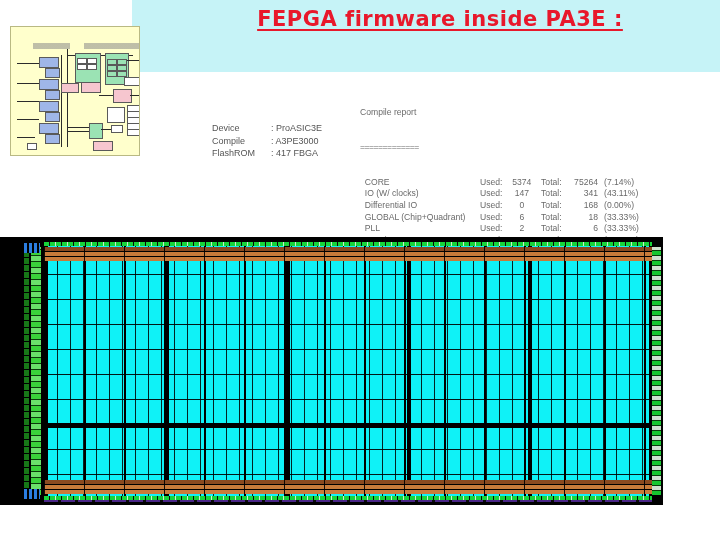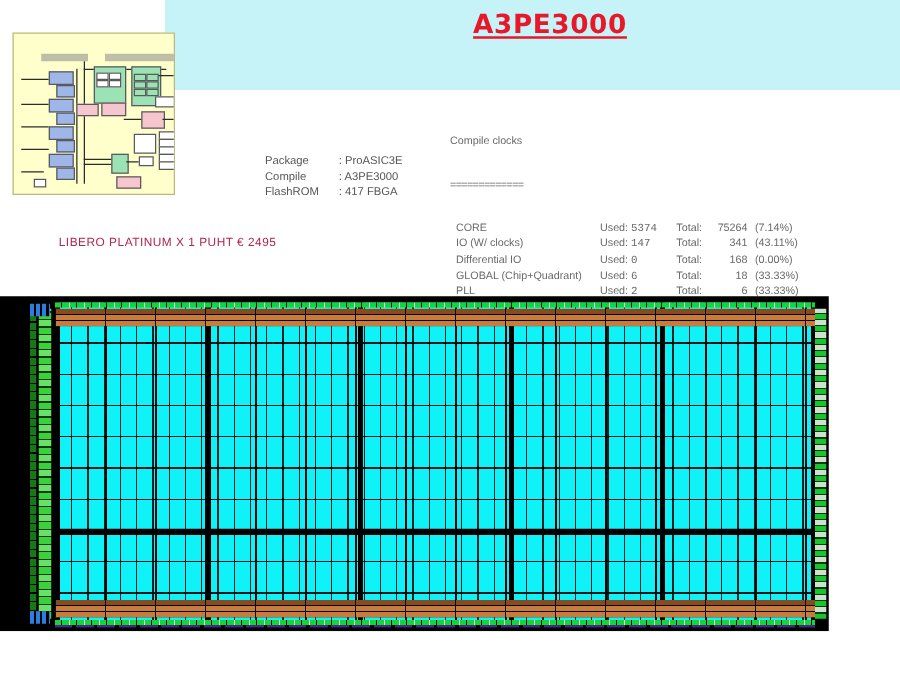--- a/index.html
+++ b/index.html
@@ -52,21 +52,21 @@
   
   .report{
     position:absolute;left:360px;top:84px;
     font-family:"Liberation Sans",sans-serif;font-size:8.6px;color:#6a6a6a;
     line-height:11.6px;white-space:pre;
   }
   .report .hdr{display:block;}
   .report .rule{display:block;letter-spacing:-0.5px;}
   .report .row{display:block;}
   .rname{display:inline-block;}
-  .rused{display:inline-block;text-align:left;font-family:Liberation Mono, monospace;}
+  .rused{display:inline-block;text-align:center;}
   .rtot{display:inline-block;text-align:right;}
   .rpct{display:inline-block;text-align:left;}
 
   
   .libero{
     position:absolute;left:47px;top:189px;
     font-family:"Liberation Sans",sans-serif;font-size:9.5px;color:#b0284a;
     letter-spacing:.4px;white-space:nowrap;
   }
 
@@ -157,21 +157,21 @@
   
   .footer{position:absolute;left:0;top:505px;width:720px;height:35px;background:#fff;}
 </style>
 </head>
 <body>
 
 <div id="slide">
 
   <div class="title-banner"></div>
   <div class="title-text">
-    <span class="title-line">A3PE3000</span>
+    <span class="title-line">FEPGA firmware inside PA3E :</span>
   </div>
 
   <div class="schem">
     <div class="schem-cap"></div>
 
     <div class="swire" style="left:6px;top:36px;width:22px;height:1px;"></div>
     <div class="swire" style="left:6px;top:56px;width:22px;height:1px;"></div>
     <div class="swire" style="left:6px;top:74px;width:22px;height:1px;"></div>
     <div class="swire" style="left:6px;top:92px;width:22px;height:1px;"></div>
     <div class="swire" style="left:6px;top:110px;width:18px;height:1px;"></div>
@@ -225,42 +225,41 @@
     <div class="swire" style="left:56px;top:104px;width:22px;height:1px;"></div>
     <div class="swire" style="left:90px;top:102px;width:10px;height:1px;"></div>
     <div class="sbox sb-white" style="left:100px;top:98px;width:10px;height:6px;"></div>
     <div class="sbox sb-white" style="left:16px;top:116px;width:8px;height:5px;"></div>
   </div>
 
   <div class="devinfo">
     <table>
       <tbody>
           <tr>
-        <td class="k">Package</td>
+        <td class="k">Device</td>
         <td class="v">: ProASIC3E</td>
       </tr>
       <tr>
         <td class="k">Compile</td>
         <td class="v">: A3PE3000</td>
       </tr>
       <tr>
         <td class="k">FlashROM</td>
         <td class="v">: 417 FBGA</td>
       </tr>
     </tbody>
       </table>
   </div>
 
   <div class="report">
-    <span class="hdr">Compile clocks</span>
+    <span class="hdr">Compile report</span>
     <span class="rule">=============</span>
     <span id="report-rows"><span class="row"><span class="rname" style="width: 120px;">  CORE</span><span>Used: </span><span class="rused" style="width: 34px;">5374</span><span> Total: </span><span class="rtot" style="width: 34px;">75264</span><span class="rpct" style="padding-left: 6px;">(7.14%)</span></span><span class="row"><span class="rname" style="width: 120px;">  IO (W/ clocks)</span><span>Used: </span><span class="rused" style="width: 34px;">147</span><span> Total: </span><span class="rtot" style="width: 34px;">341</span><span class="rpct" style="padding-left: 6px;">(43.11%)</span></span><span class="row"><span class="rname" style="width: 120px;">  Differential IO</span><span>Used: </span><span class="rused" style="width: 34px;">0</span><span> Total: </span><span class="rtot" style="width: 34px;">168</span><span class="rpct" style="padding-left: 6px;">(0.00%)</span></span><span class="row"><span class="rname" style="width: 120px;">  GLOBAL (Chip+Quadrant)</span><span>Used: </span><span class="rused" style="width: 34px;">6</span><span> Total: </span><span class="rtot" style="width: 34px;">18</span><span class="rpct" style="padding-left: 6px;">(33.33%)</span></span><span class="row"><span class="rname" style="width: 120px;">  PLL</span><span>Used: </span><span class="rused" style="width: 34px;">2</span><span> Total: </span><span class="rtot" style="width: 34px;">6</span><span class="rpct" style="padding-left: 6px;">(33.33%)</span></span><span class="row"><span class="rname" style="width: 120px;">  RAM/FIFO</span><span>Used: </span><span class="rused" style="width: 34px;">16</span><span> Total: </span><span class="rtot" style="width: 34px;">112</span><span class="rpct" style="padding-left: 6px;">(14.29%)</span></span><span class="row"><span class="rname" style="width: 120px;">  Low Static ICC</span><span>Used: </span><span class="rused" style="width: 34px;">0</span><span> Total: </span><span class="rtot" style="width: 34px;">1</span><span class="rpct" style="padding-left: 6px;">(0.00%)</span></span><span class="row"><span class="rname" style="width: 120px;">  FlashROM</span><span>Used: </span><span class="rused" style="width: 34px;">0</span><span> Total: </span><span class="rtot" style="width: 34px;">1</span><span class="rpct" style="padding-left: 6px;">(0.00%)</span></span><span class="row"><span class="rname" style="width: 120px;">  User JTAG</span><span>Used: </span><span class="rused" style="width: 34px;">0</span><span> Total: </span><span class="rtot" style="width: 34px;">1</span><span class="rpct" style="padding-left: 6px;">(0.00%)</span></span></span>
   </div>
 
-  <div class="libero">LIBERO PLATINUM  X 1 PUHT € 2495</div>
 
   <div class="fpga">
     <div class="fp-inner">
       <div class="fp-core"></div>
       <div class="fp-vfine"></div>
       <div class="fp-hlines"></div>
       <div class="fp-vmed"></div>
       <div class="fp-vstrong"></div>
       <div class="fp-hsplit"></div>
       <div class="fp-band top"></div>

